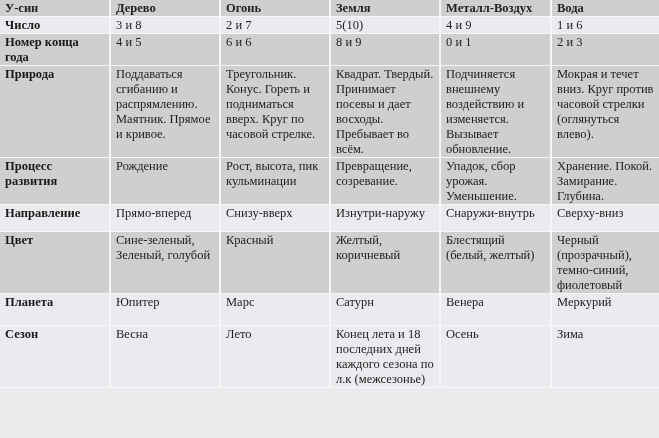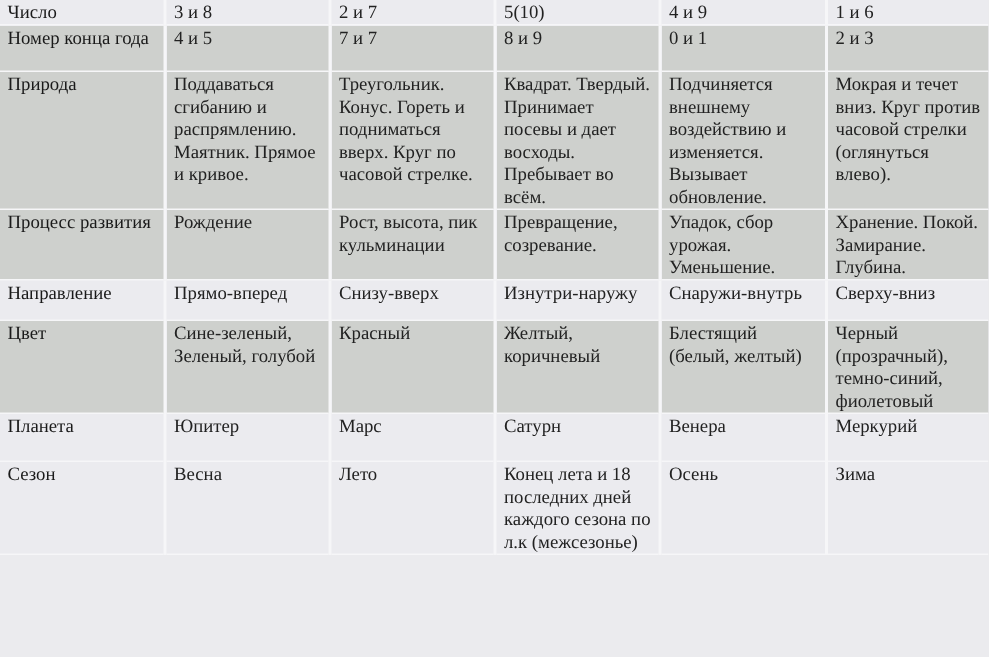--- a/index.html
+++ b/index.html
@@ -16,21 +16,21 @@
   table.wuxing td {
     vertical-align: top;
     padding: 1px 4px 0 5px;
     border-right: 2px solid #f6f6f8;
     border-bottom: 1px solid #f6f6f8;
     overflow: hidden;
   }
   table.wuxing td:last-child { border-right: none; }
   tr.gray td { background: #ced0cd; }
   tr.light td { background: #ebebef; }
-  td.rowhead { font-weight: normal; color: #1a1a1a; }
+  td.rowhead { font-weight: bold; color: #1a1a1a; }
   tr.header td { font-weight: bold; }
   col.c0 { width: 110px; }
   col.c1 { width: 110px; }
   col.c2 { width: 110px; }
   col.c3 { width: 110px; }
   col.c4 { width: 111px; }
   col.c5 { width: 108px; }
 </style>
 </head>
 <body>
@@ -38,32 +38,40 @@
 <table class="wuxing">
   <colgroup>
     <col class="c0">
       <col class="c1">
       <col class="c2">
       <col class="c3">
       <col class="c4">
       <col class="c5">
   </colgroup>
   <tbody>
+    <tr class="gray header" style="height:15px">
+      <td>У-син</td>
+      <td>Дерево</td>
+      <td>Огонь</td>
+      <td>Земля</td>
+      <td>Металл-Воздух</td>
+      <td>Вода</td>
+    </tr>
     <tr class="light" style="height:16px">
       <td class="rowhead">Число</td>
       <td>3 и 8</td>
       <td>2 и 7</td>
       <td>5(10)</td>
       <td>4 и 9</td>
       <td>1 и 6</td>
     </tr>
     <tr class="gray" style="height:31px">
       <td class="rowhead">Номер конца года</td>
       <td>4 и 5</td>
-      <td>7 и 7</td>
+      <td>6 и 6</td>
       <td>8 и 9</td>
       <td>0 и 1</td>
       <td>2 и 3</td>
     </tr>
     <tr class="gray" style="height:87px">
       <td class="rowhead">Природа</td>
       <td>Поддаваться сгибанию и распрямлению. Маятник. Прямое и кривое.</td>
       <td>Треугольник. Конус. Гореть и подниматься вверх. Круг по часовой стрелке.</td>
       <td>Квадрат. Твердый. Принимает посевы и дает восходы. Пребывает во всём.</td>
       <td>Подчиняется внешнему воздействию и изменяется. Вызывает обновление.</td>

